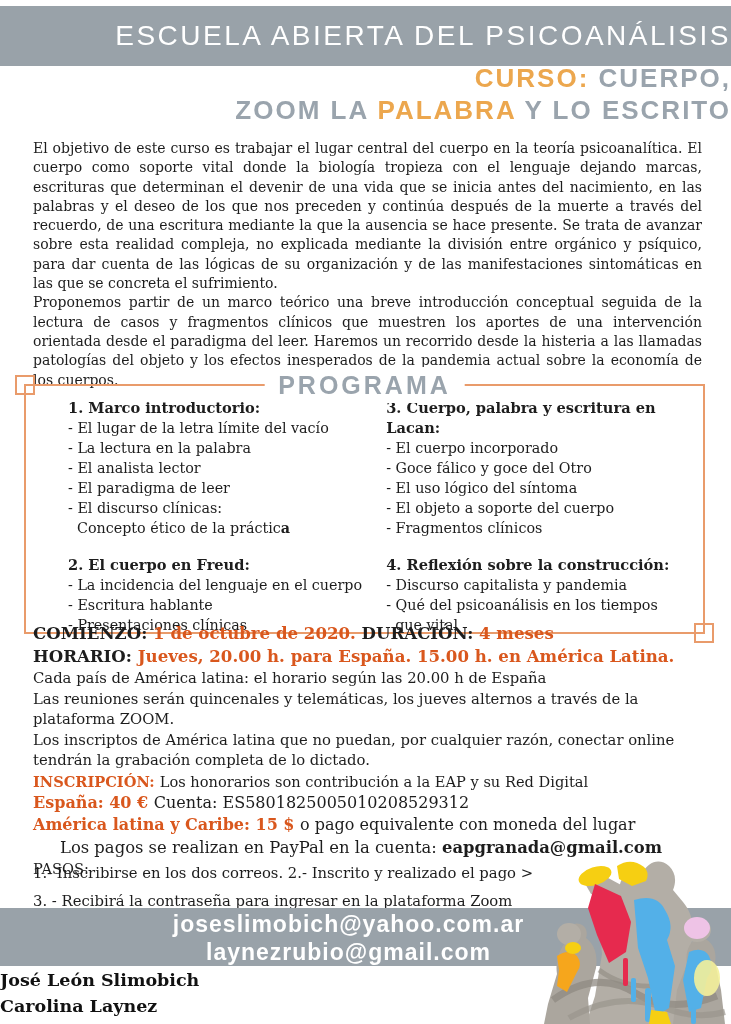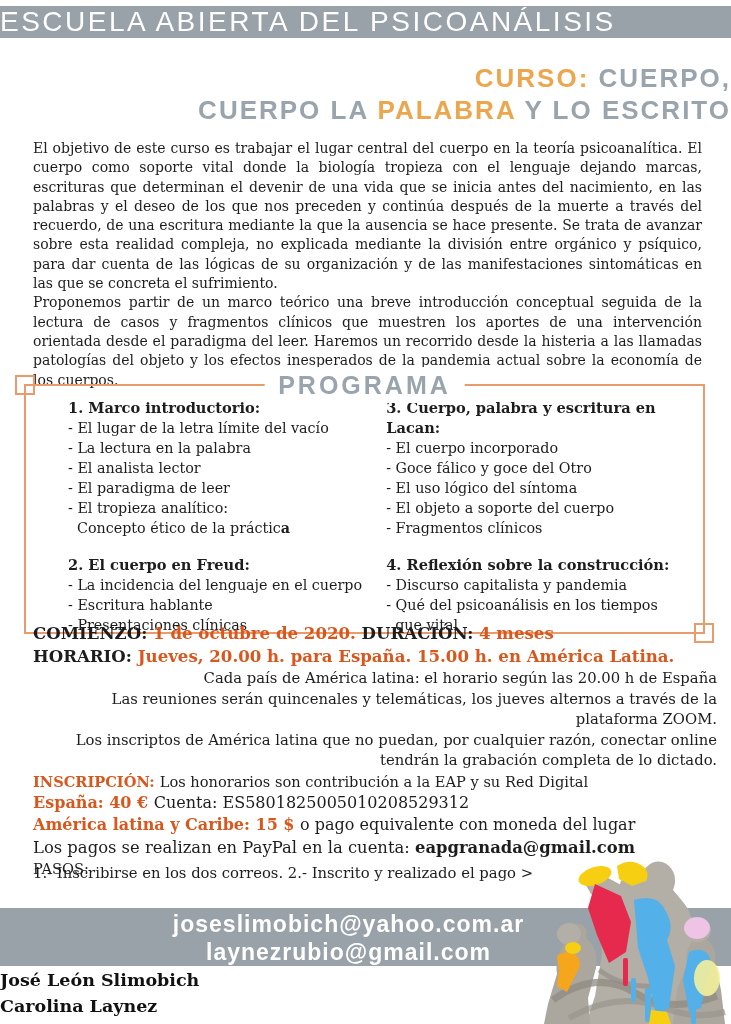--- a/index.html
+++ b/index.html
@@ -7,22 +7,22 @@
     --title-gray:#9aa4ad;
     --amber:#eca74e;
     --orange:#d9571d;
     --border:#e99b6b;
     --ink:#1d1d1d;
   }
   *{margin:0;padding:0;box-sizing:border-box;}
   html,body{background:#e8e8e8;}
   .page{position:relative;width:731px;height:1024px;background:#ffffff;overflow:hidden;
         font-family:"DejaVu Serif", serif;color:var(--ink);margin:0 auto;}
-  .banner{position:absolute;top:6px;left:0;right:0;height:32px;background:var(--banner-gray);
-          display:flex;align-items:center;justify-content:flex-start;}
+  .banner{position:absolute;top:6px;left:0;right:0;height:60px;background:var(--banner-gray);
+          display:flex;align-items:center;justify-content:flex-end;}
   .banner h1{font-family:"Liberation Sans", sans-serif;font-weight:400;font-size:28px;
              color:#ffffff;letter-spacing:2.5px;}
   .course-title{position:absolute;top:62px;left:0;right:0;text-align:right;
                 font-family:"Liberation Sans", sans-serif;font-weight:bold;font-size:26px;
                 line-height:32px;letter-spacing:2px;color:var(--title-gray);}
   .course-title .amber{color:var(--amber);}
   .intro{position:absolute;top:139px;left:33px;right:29px;font-size:14px;line-height:19.3px;
          text-align:justify;}
   .prog-box{position:absolute;top:384px;left:24px;right:26px;height:250px;
             border:2px solid var(--border);padding-left:24px;}
@@ -36,24 +36,24 @@
   .prog-cols{display:flex;padding:12px 6px 0 18px;}
   .prog-col{flex:0 0 49%;}
   .prog-col.right{flex:1;padding-left:10px;}
   .sec-title{font-weight:bold;font-size:14.6px;line-height:20px;}
   .sec-title2{font-weight:bold;font-size:14.6px;line-height:20px;padding-left:13px;}
   .prog-item{font-size:14.3px;line-height:20px;}
   .prog-cont{font-size:14.3px;line-height:20px;padding-left:9px;}
   .gap{height:17px;}
   .details{position:absolute;top:622px;left:33px;right:14px;}
   .d-bold{font-size:16.6px;line-height:23px;font-weight:bold;}
-  .d-reg{font-size:14.8px;line-height:20.5px;text-align:right;}
+  .d-reg{font-size:14.8px;line-height:20.5px;}
   .d-insc{font-size:14.6px;line-height:21px;}
   .d-esp{font-size:16px;line-height:22px;}
-  .d-pay{font-size:16.4px;line-height:23px;}
+  .d-pay{font-size:16.4px;line-height:23px;margin-left:27px;}
   .d-pasos{font-size:14.6px;line-height:20px;}
   .ob{color:var(--orange);font-weight:bold;}
   .bb{font-weight:bold;}
   .steps{position:absolute;top:859px;left:33px;right:170px;font-size:14.8px;line-height:27.5px;}
   .band{position:absolute;top:908px;left:0;right:0;height:58px;background:var(--banner-gray);
         display:flex;flex-direction:column;align-items:center;justify-content:flex-end;
         padding-right:34px;z-index:1;}
   .band p{font-family:"Liberation Sans", sans-serif;font-weight:bold;font-size:23px;
           line-height:28px;color:#ffffff;letter-spacing:1px;}
   .names{position:absolute;top:967px;left:0;right:0;font-weight:bold;
@@ -64,40 +64,40 @@
 <body>
 
 <div class="page">
 
   <header class="banner">
     <h1>ESCUELA ABIERTA DEL PSICOANÁLISIS</h1>
   </header>
 
   <div class="course-title">
     <div><span class="amber">CURSO: </span><span>CUERPO,</span></div>
-    <div><span>CUERPO LA </span><span class="amber">PALABRA</span><span> Y LO ESCRITO</span></div>
+    <div><span>ZOOM LA </span><span class="amber">PALABRA</span><span> Y LO ESCRITO</span></div>
   </div>
 
   <div class="intro">
     <p>El objetivo de este curso es trabajar el lugar central del cuerpo en la teoría psicoanalítica. El cuerpo como soporte vital donde la biología tropieza con el lenguaje dejando marcas, escrituras que determinan el devenir de una vida que se inicia antes del nacimiento, en las palabras y el deseo de los que nos preceden y continúa después de la muerte a través del recuerdo, de una escritura mediante la que la ausencia se hace presente. Se trata de avanzar sobre esta realidad compleja, no explicada mediante la división entre orgánico y psíquico, para dar cuenta de las lógicas de su organización y de las manifestaciones sintomáticas en las que se concreta el sufrimiento.</p>
     <p>Proponemos partir de un marco teórico una breve introducción conceptual seguida de la lectura de casos y fragmentos clínicos que muestren los aportes de una intervención orientada desde el paradigma del leer. Haremos un recorrido desde la histeria a las llamadas patologías del objeto y los efectos inesperados de la pandemia actual sobre la economía de los cuerpos.</p>
   </div>
 
   <div class="prog-box">
     <div class="prog-heading">PROGRAMA</div>
     <div class="sq sq-tl"></div>
     <div class="sq sq-br"></div>
     <div class="prog-cols">
       <div class="prog-col">
         <p class="sec-title">1. Marco introductorio:</p>
         <p class="prog-item">- El lugar de la letra límite del vacío</p>
         <p class="prog-item">- La lectura en la palabra</p>
         <p class="prog-item">- El analista lector</p>
         <p class="prog-item">- El paradigma de leer</p>
-        <p class="prog-item">- El tropieza analítico:</p>
+        <p class="prog-item">- El discurso clínicas:</p>
         <p class="prog-cont"><span>Concepto ético de la práctic</span><span class="bb">a</span></p>
         <div class="gap"></div>
         <p class="sec-title">2. El cuerpo en Freud:</p>
         <p class="prog-item">- La incidencia del lenguaje en el cuerpo</p>
         <p class="prog-item">- Escritura hablante</p>
         <p class="prog-item">- Presentaciones clínicas</p>
       </div>
       <div class="prog-col right">
         <p class="sec-title">3. Cuerpo, palabra y escritura en Lacan:</p>
         <p class="prog-item">- El cuerpo incorporado</p>
@@ -122,20 +122,21 @@
     <p class="d-reg">Los inscriptos de América latina que no puedan, por cualquier razón, conectar online tendrán la grabación completa de lo dictado.</p>
     <p class="d-insc"><span class="ob">INSCRIPCIÓN: </span><span>Los honorarios son contribución a la EAP y su Red Digital</span></p>
     <p class="d-esp"><span class="ob">España: 40 € </span><span>Cuenta: </span><span>ES5801825005010208529312</span></p>
     <p class="d-esp"><span class="ob">América latina y Caribe: 15 $ </span><span>o pago equivalente con moneda del lugar</span></p>
     <p class="d-pay"><span>Los pagos se realizan en PayPal en la cuenta: </span><span class="bb">eapgranada@gmail.com</span></p>
     <p class="d-pasos">PASOS:</p>
   </div>
 
   <div class="steps">
     <p>1.- Inscribirse en los dos correos. 2.- Inscrito y realizado el pago &gt;</p>
+    <p>3. - Recibirá la contraseña para ingresar en la plataforma Zoom</p>
   </div>
 
   <div class="band">
     <p>joseslimobich@yahoo.com.ar</p>
     <p>laynezrubio@gmail.com</p>
   </div>
 
   <div class="names">
     <p>José León Slimobich</p>
     <p>Carolina Laynez</p>

